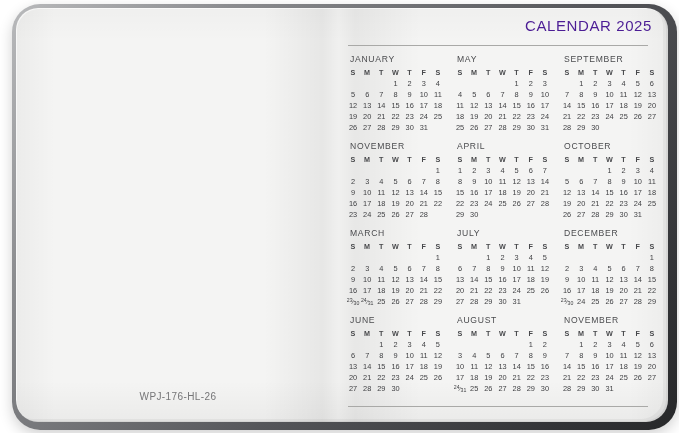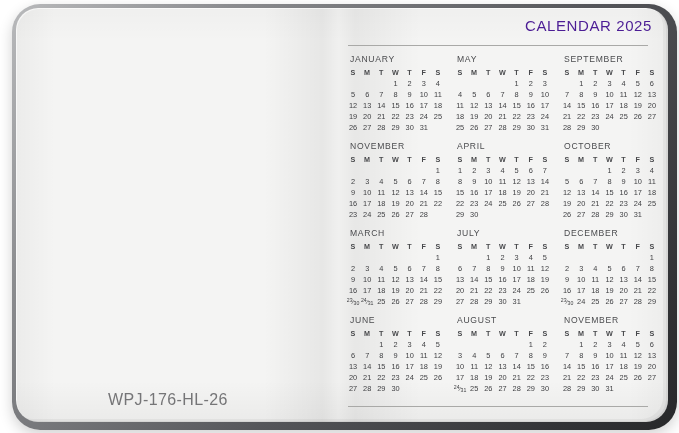--- a/index.html
+++ b/index.html
@@ -58,21 +58,21 @@
     text-align:center; font-size:7.4px; line-height:11px; color:#404144;
     white-space:nowrap;
   }
   .day-cell.hdr { color:#48494c; font-weight:bold; font-size:7.2px; letter-spacing:0.2px; }
   .fr sup, .fr sub { font-size:5.2px; line-height:1; }
   .fr sup { vertical-align:2px; }
   .fr sub { vertical-align:-1px; }
   .fr .slash { font-size:6px; }
   .left-code {
     position:absolute; left:108px; top:391px; width:140px;
-    font-size:16px; letter-spacing:0.4px; color:#757577;
+    text-align:center; font-size:10px; letter-spacing:0.4px; color:#757577;
   }
 </style>
 </head>
 <body>
 
 <div class="canvas">
   <div class="book-cover"></div>
   <div class="pages"></div>
 
   <div class="left-code">WPJ-176-HL-26</div>

